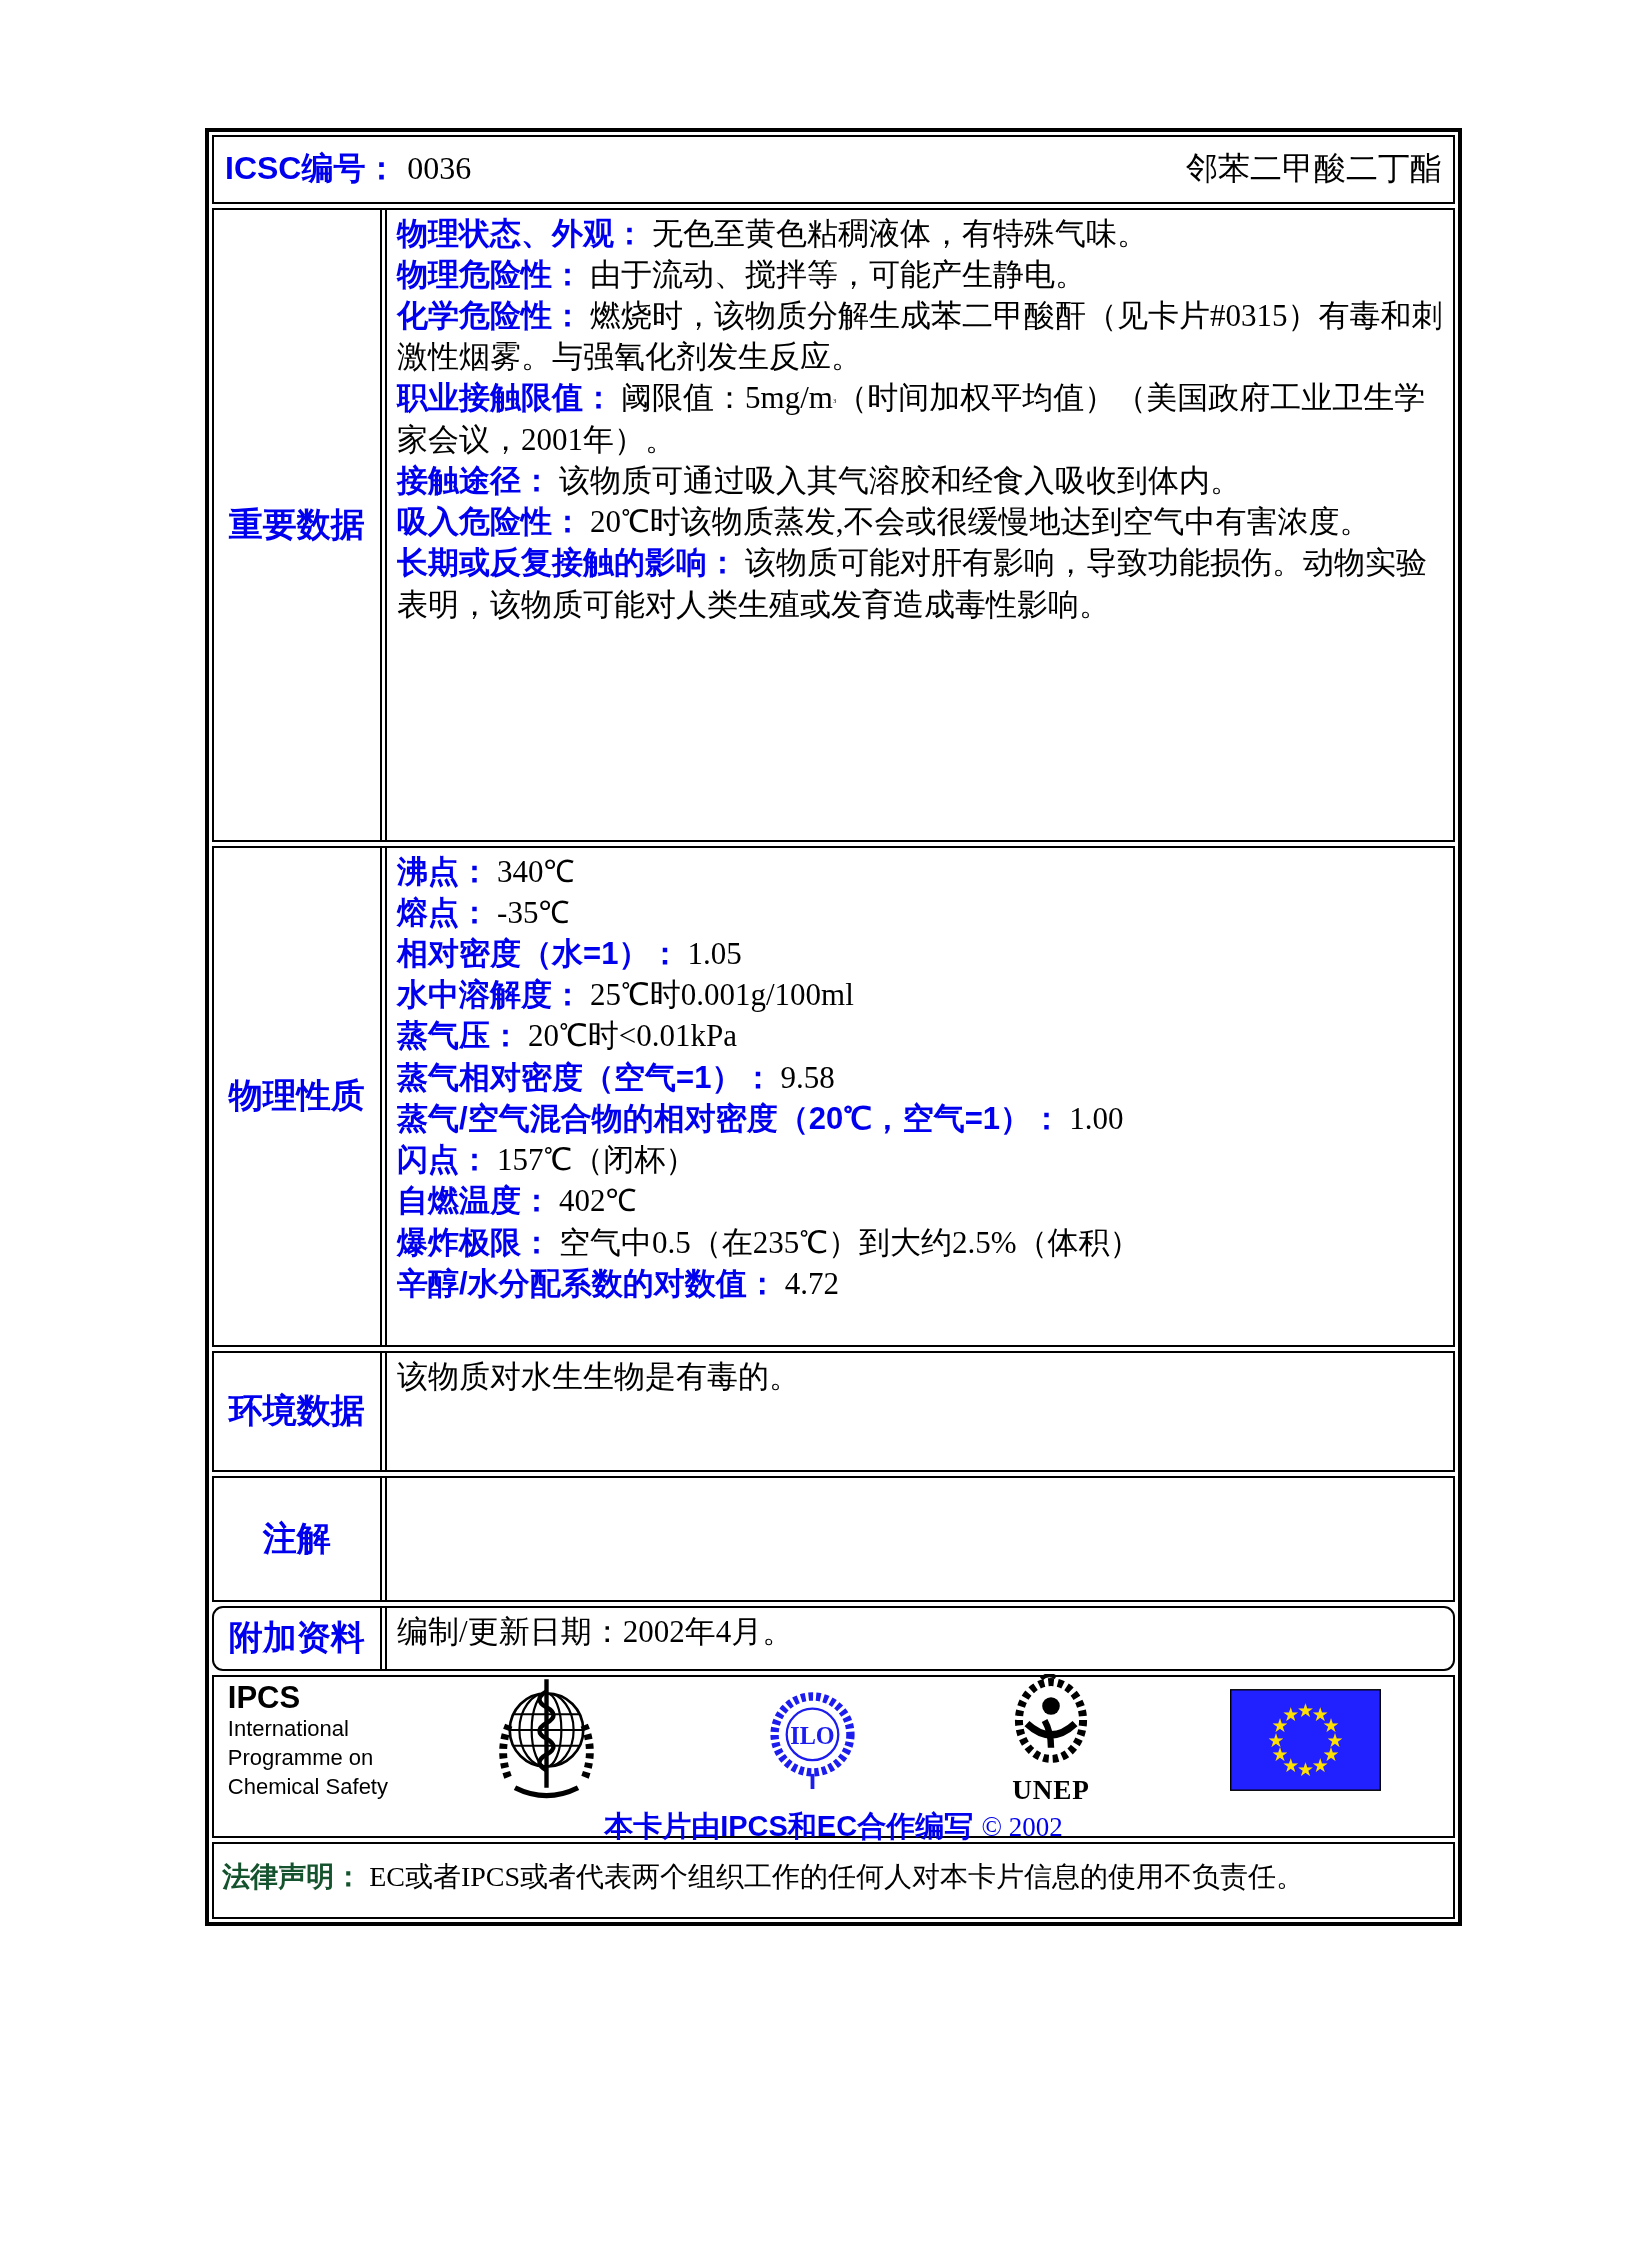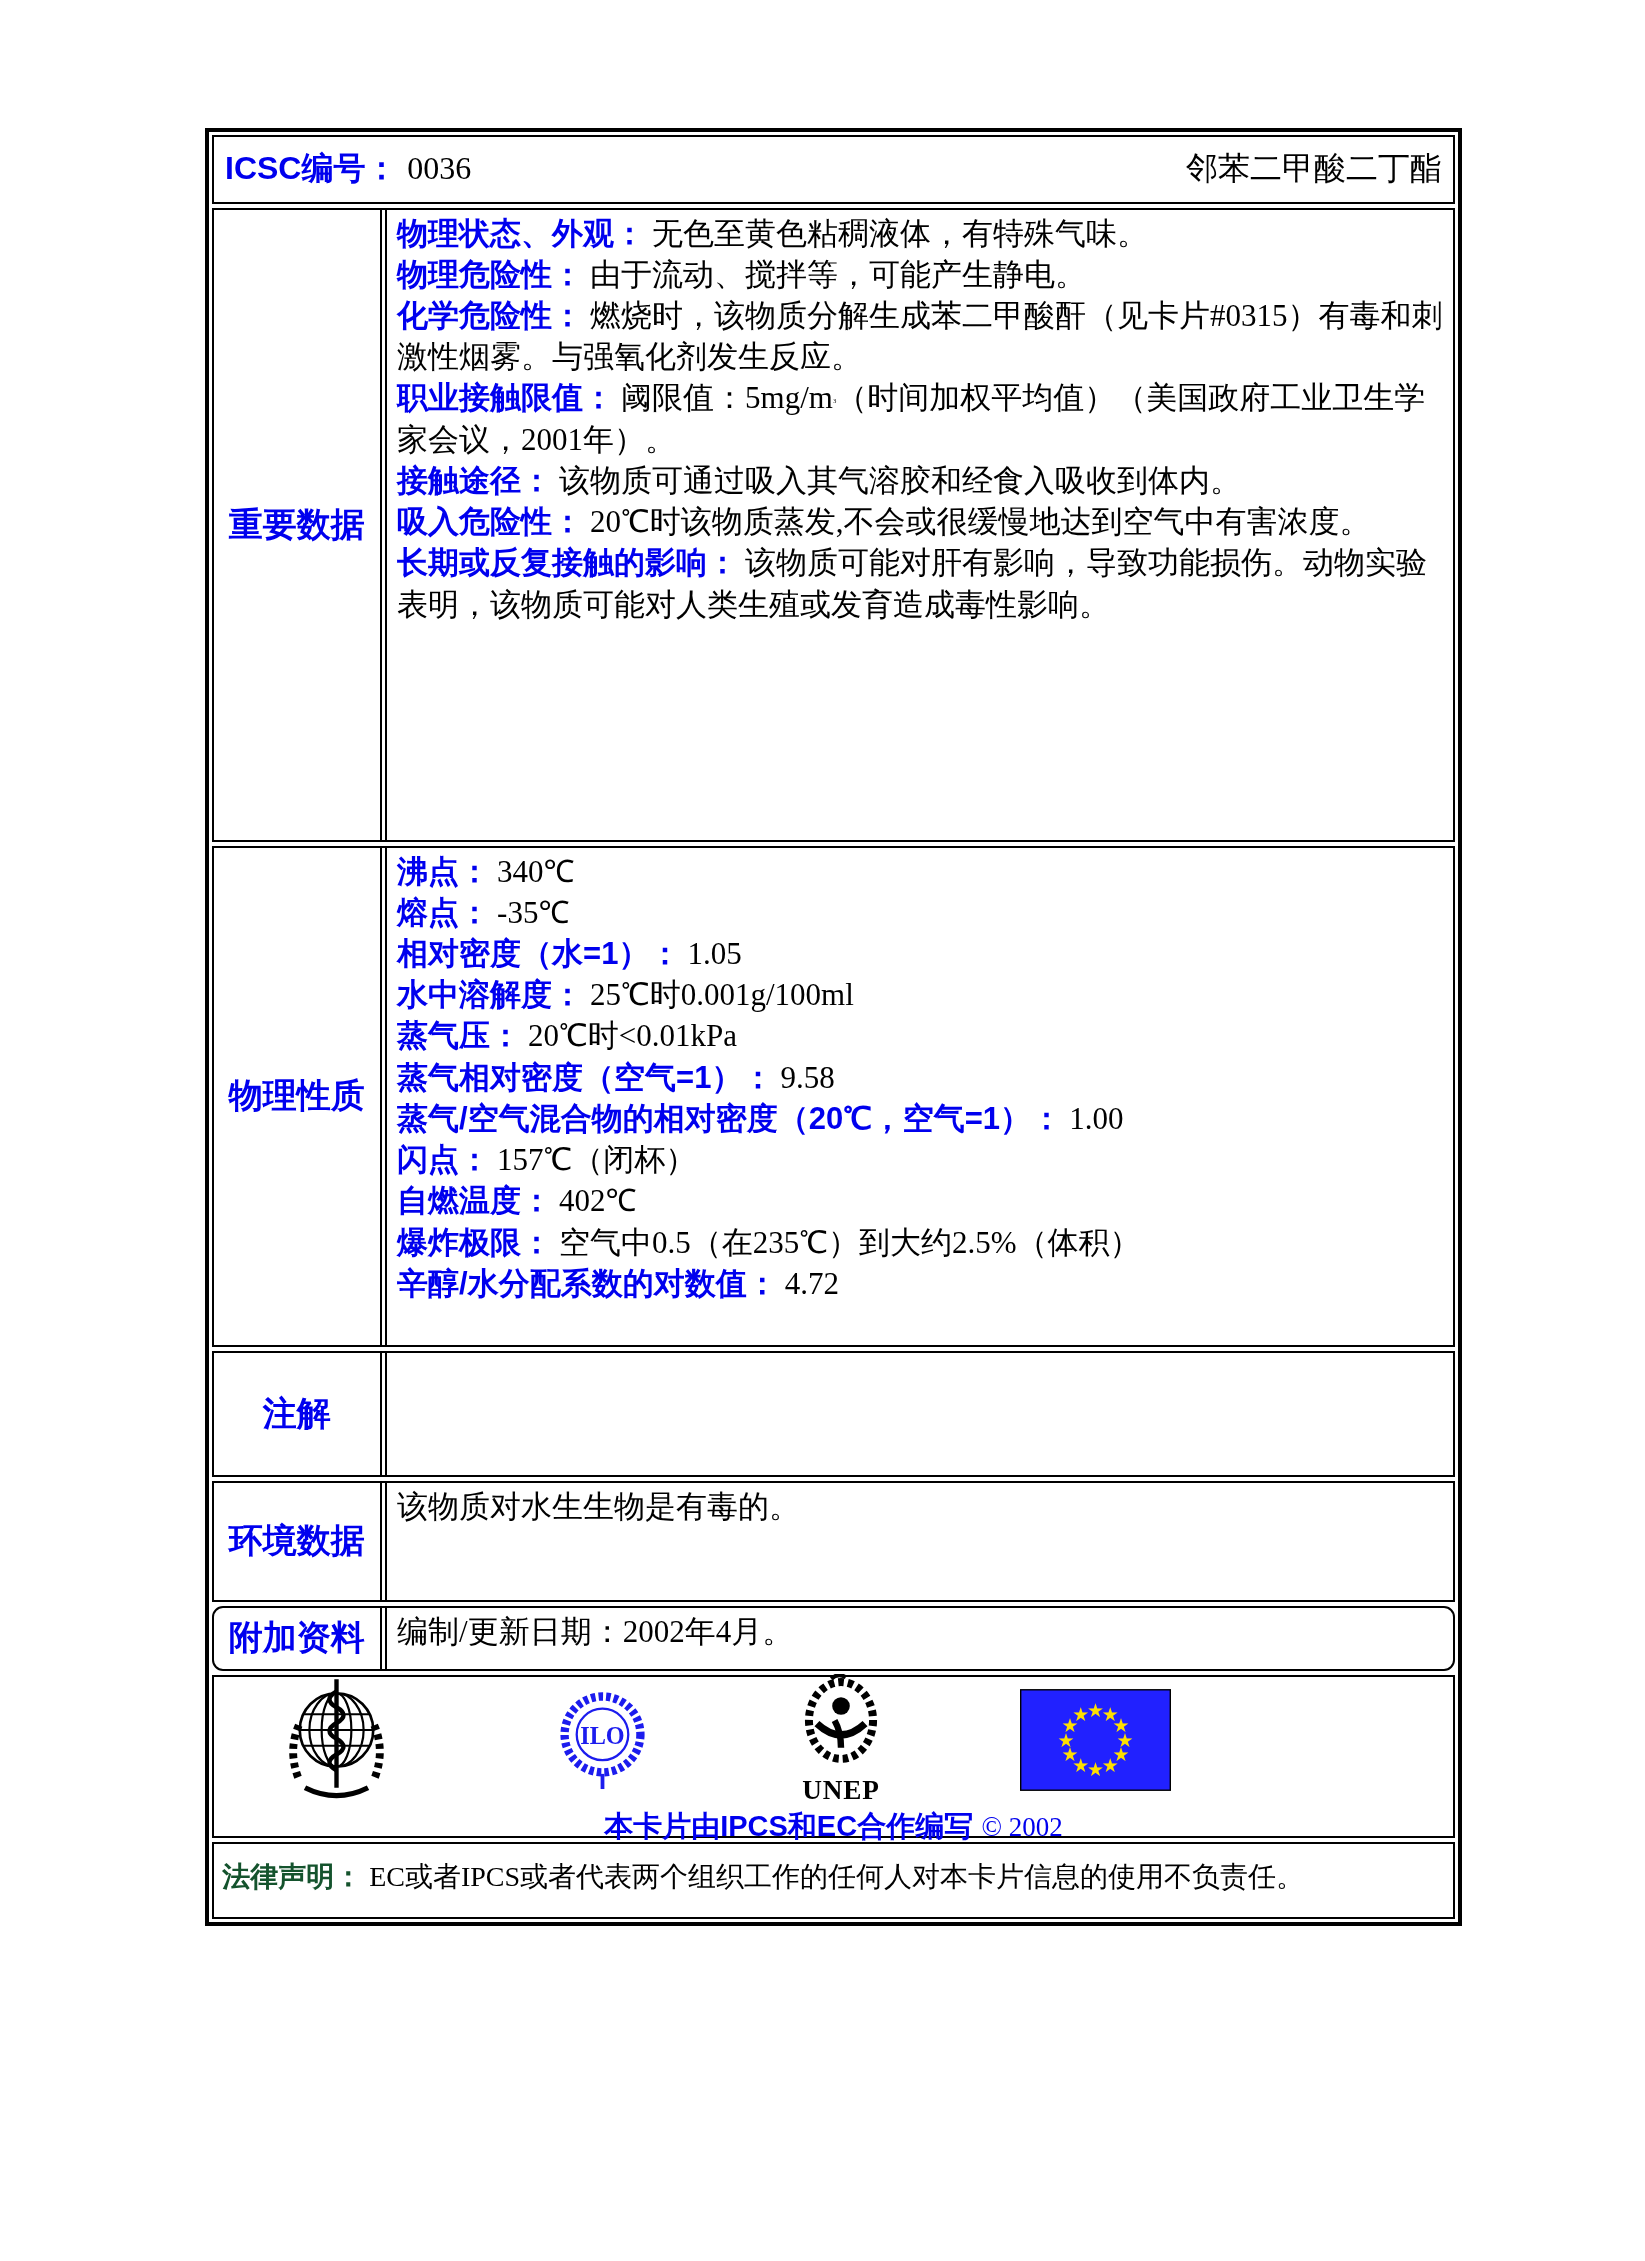--- a/index.html
+++ b/index.html
@@ -117,49 +117,55 @@
         <p class="line"><span class="blue-label">蒸气压：</span><span class="body-text">20℃时&lt;0.01kPa</span></p>
         <p class="line"><span class="blue-label">蒸气相对密度（空气=1）：</span><span class="body-text">9.58</span></p>
         <p class="line"><span class="blue-label">蒸气/空气混合物的相对密度（20℃，空气=1）：</span><span class="body-text">1.00</span></p>
         <p class="line"><span class="blue-label">闪点：</span><span class="body-text">157℃（闭杯）</span></p>
         <p class="line"><span class="blue-label">自燃温度：</span><span class="body-text">402℃</span></p>
         <p class="line"><span class="blue-label">爆炸极限：</span><span class="body-text">空气中0.5（在235℃）到大约2.5%（体积）</span></p>
         <p class="line"><span class="blue-label">辛醇/水分配系数的对数值：</span><span class="body-text">4.72</span></p>
       </div>
     </div>
 
+    <div class="row row-environment">
+      <div class="label-cell">
+        <span class="section-label">环境数据</span>
+      </div>
+      <div class="content-cell">
+        <p class="line body-text">该物质对水生生物是有毒的。</p>
+      </div>
+    </div>
+
     <div class="row row-notes">
       <div class="label-cell">
         <span class="section-label">注解</span>
       </div>
       <div class="content-cell">
         <p class="line body-text"></p>
-      </div>
-    </div>
-
-    <div class="row row-environment">
-      <div class="label-cell">
-        <span class="section-label">环境数据</span>
-      </div>
-      <div class="content-cell">
-        <p class="line body-text">该物质对水生生物是有毒的。</p>
       </div>
     </div>
 
     <div class="row row-additional">
       <div class="label-cell">
         <span class="section-label">附加资料</span>
       </div>
       <div class="content-cell">
         <p class="line body-text">编制/更新日期：2002年4月。</p>
       </div>
     </div>
 
     <div class="row row-footer">
       <div class="logos-strip">
+        <div class="ipcs-block">
+          <div class="ipcs-title">IPCS</div>
+          <div class="ipcs-sub">International</div>
+          <div class="ipcs-sub">Programme on</div>
+          <div class="ipcs-sub">Chemical Safety</div>
+        </div>
 
         <div class="logo who-logo">
           <svg width="105" height="137" viewBox="0 0 120 156">
             <defs>
                 <clipPath id="whoclip">
                   <circle cx="60" cy="66" r="42"></circle>
                 </clipPath>
               </defs>
             <circle cx="60" cy="66" r="42" fill="none" stroke="#000" stroke-width="3"></circle>
             <g clip-path="url(#whoclip)" stroke="#000" stroke-width="2.5" fill="none">

